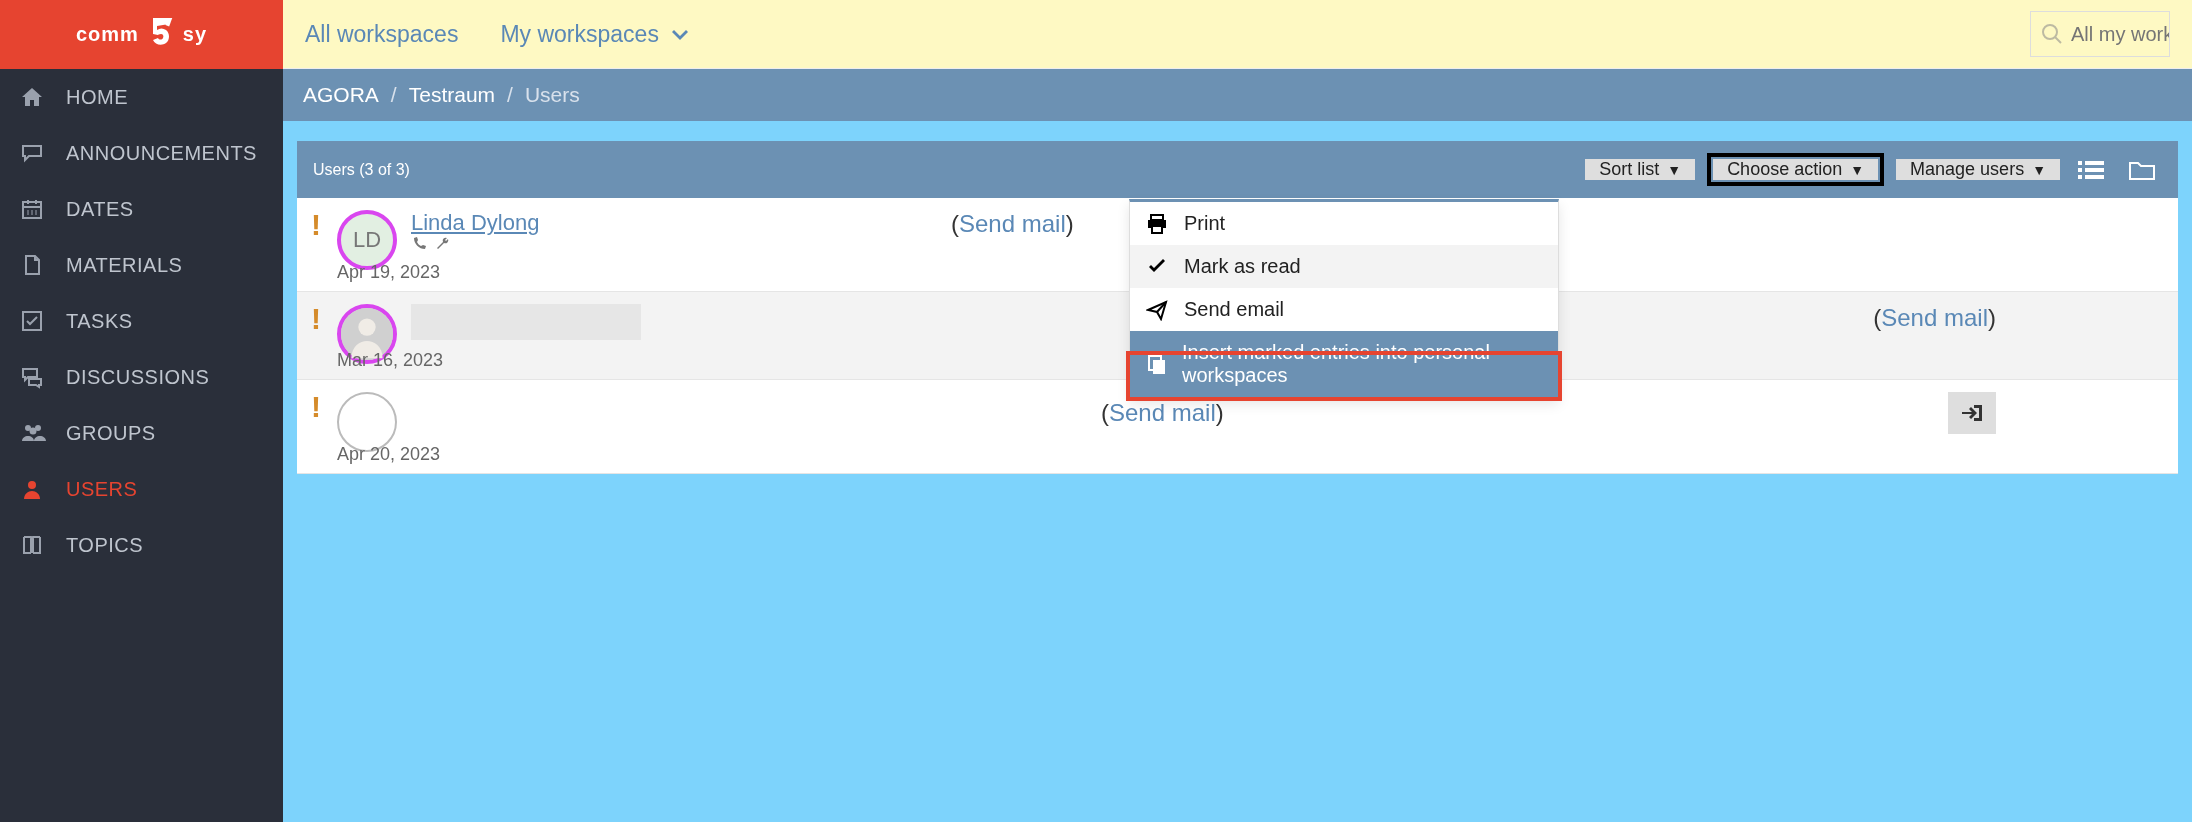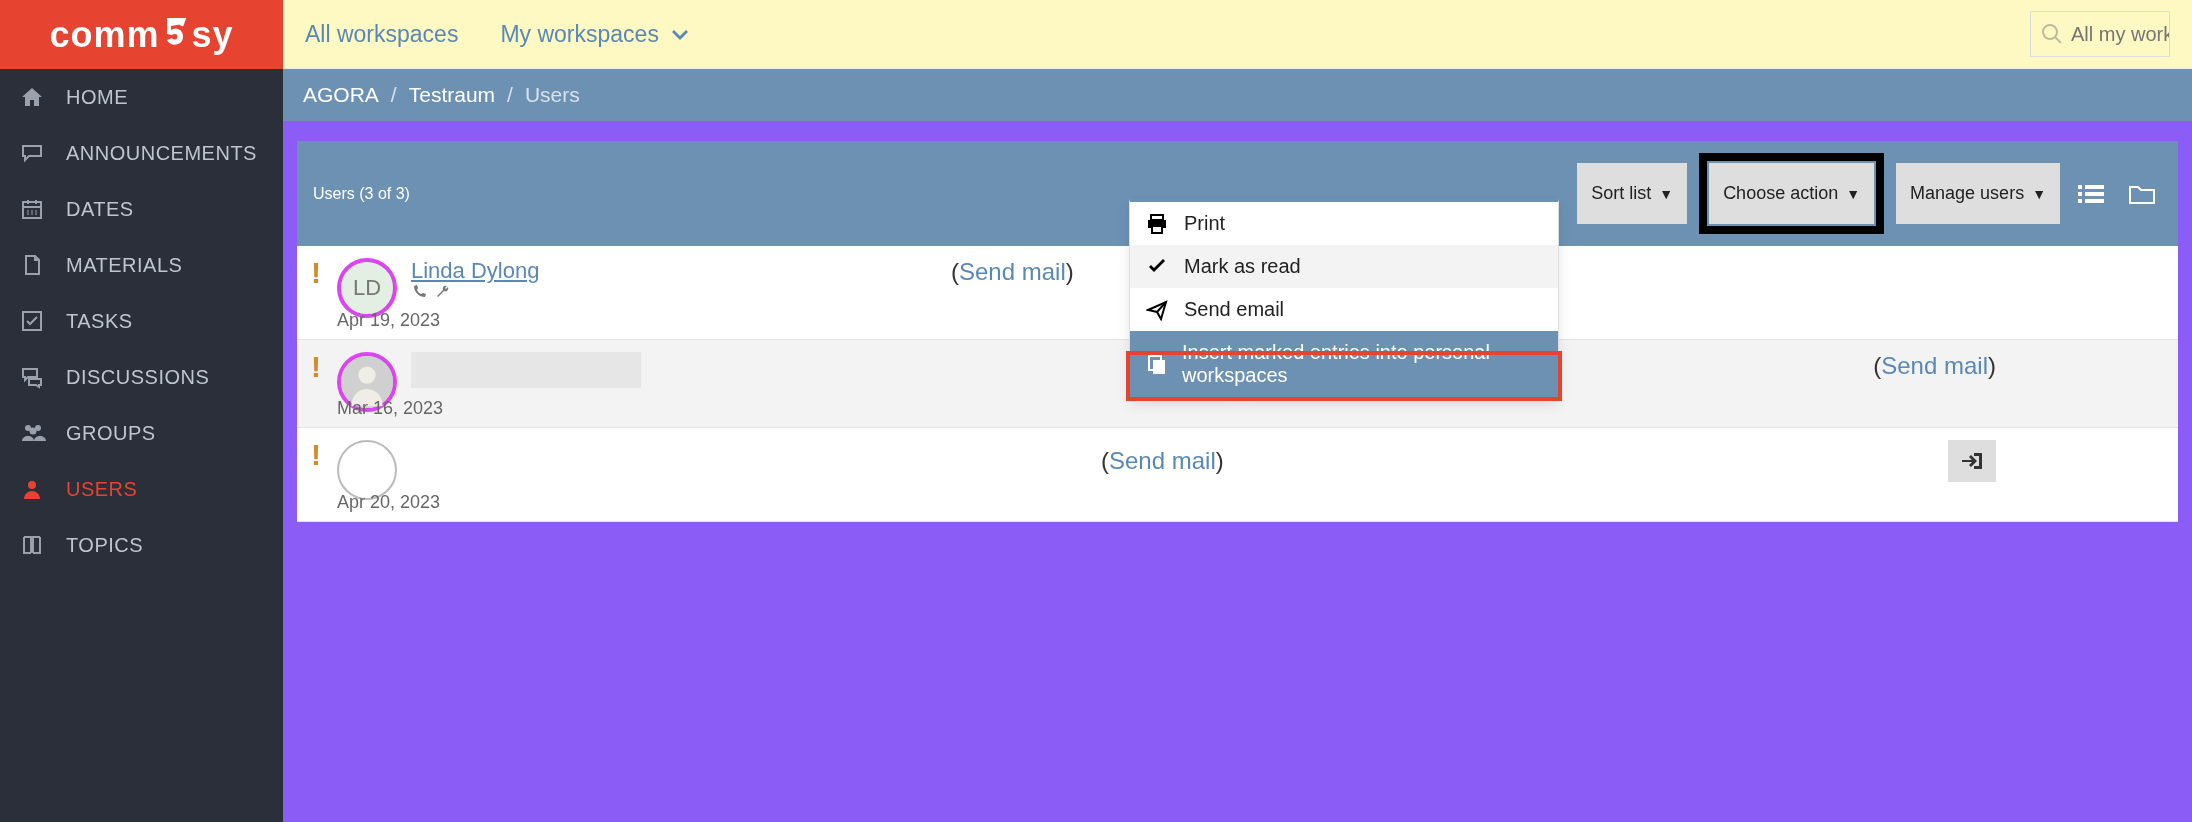--- a/index.html
+++ b/index.html
@@ -24,24 +24,24 @@
     width: 283px;
     background: #e64430;
     display: flex;
     align-items: center;
     justify-content: center;
   }
   .brand-logo {
     color: #fff;
     font-weight: 700;
     letter-spacing: 1px;
-    font-size: 36px;
-    display: flex;
-    align-items: center;
-    gap: 2px;
+    font-size: 20px;
+    display: flex;
+    align-items: center;
+    gap: 8px;
   }
   .topnav {
     flex: 1;
     background: #fef9c3;
     display: flex;
     align-items: center;
     padding: 0 22px;
     gap: 42px;
     border-bottom: 1px solid #eee;
   }
@@ -109,21 +109,21 @@
   }
   .sidebar-item.active .ico {
     color: #e64430;
   }
 
   
   .main {
     flex: 1;
     display: flex;
     flex-direction: column;
-    background: #8b5cf6;
+    background: #7dd3fc;
   }
   .breadcrumb {
     background: #6c91b3;
     color: #fff;
     padding: 14px 20px;
     font-size: 21px;
     display: flex;
     gap: 12px;
     align-items: center;
   }
@@ -157,39 +157,39 @@
   .panel-actions {
     margin-left: auto;
     display: flex;
     gap: 12px;
     align-items: center;
   }
   .btn {
     background: #dedede;
     color: #222;
     border: none;
-    padding: 20px 14px;
+    padding: 0 14px;
     font-size: 18px;
     cursor: pointer;
     display: inline-flex;
     align-items: center;
     gap: 8px;
   }
   .btn .caret {
     font-size: 14px;
   }
   .icon-btn {
     color: #fff;
     padding: 4px 6px;
     cursor: pointer;
     display: inline-flex;
   }
 
   .highlight-box {
-    border: 8px solid #000000;
+    border: 4px solid #000000;
     padding: 2px;
     display: inline-flex;
     justify-content: flex-end;
   }
 
   .users-list {
     display: flex;
     flex-direction: column;
   }
 

